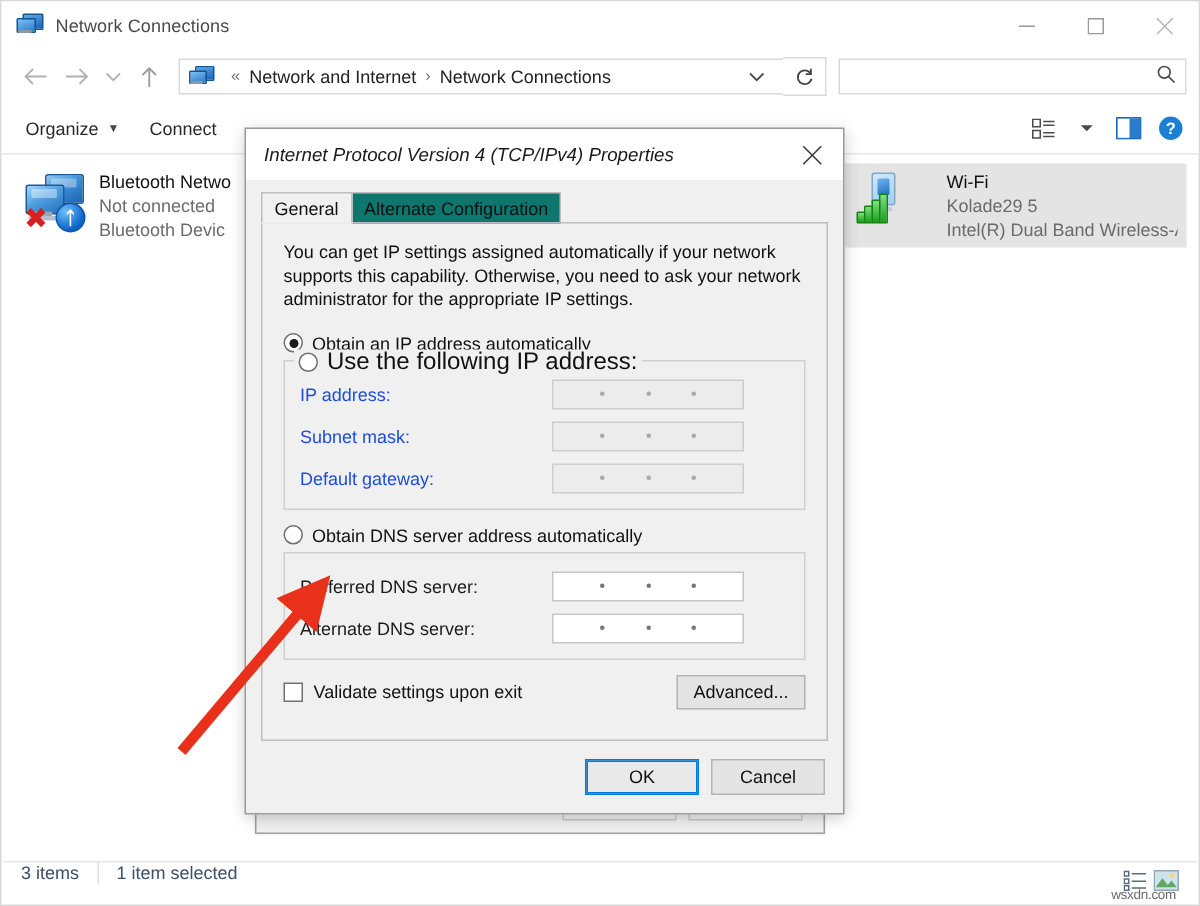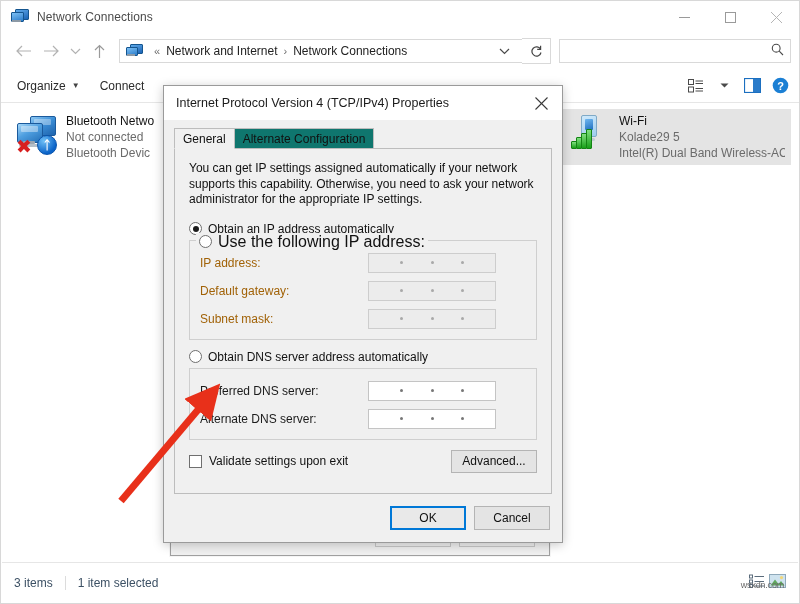--- a/index.html
+++ b/index.html
@@ -91,40 +91,40 @@
   .bars i{position:absolute;bottom:0;background:linear-gradient(180deg,#7fe07f,#18a018);border:1px solid #138413;border-radius:1px;}
   .bars i:nth-child(1){left:0;width:4px;height:6px;}
   .bars i:nth-child(2){left:5px;width:4px;height:10px;}
   .bars i:nth-child(3){left:10px;width:4px;height:14px;}
   .bars i:nth-child(4){left:15px;width:4px;height:18px;}
   .conn-text{min-width:0;}
   .conn-name{font-size:12px;color:#111;line-height:16px;white-space:nowrap;overflow:hidden;}
   .conn-sub{font-size:12px;color:#6b6b6b;line-height:16px;white-space:nowrap;overflow:hidden;}
 
   
-  .statusbar{position:absolute;left:1px;right:1px;bottom:1px;height:40px;background:#ffffff;border-top:1px solid #e6e6e6;
-             display:flex;align-items:center;box-sizing:border-box;padding:0 12px;}
+  .statusbar{position:absolute;left:1px;right:1px;bottom:1px;height:28px;background:#ffffff;border-top:1px solid #e6e6e6;
+             display:flex;box-sizing:border-box;padding:0 12px;}
   .st-txt{font-size:12px;color:#3c5064;}
   .st-div{width:1px;height:14px;background:#dcdcdc;margin:0 12px;}
   .st-right{margin-left:auto;display:flex;align-items:center;gap:4px;position:relative;}
   .watermark{position:absolute;right:2px;bottom:1px;font-size:9px;color:#6a6a6a;letter-spacing:-.2px;
              font-family:"Liberation Sans",sans-serif;}
 
   
   #bgdialog{position:absolute;left:170px;top:92px;width:380px;height:464px;background:#f0f0f0;
             border:1px solid #a0a0a0;box-shadow:0 0 0 1px rgba(0,0,0,.04);box-sizing:border-box;}
   .bgbtnrow{position:absolute;left:0;right:0;bottom:8px;display:flex;justify-content:flex-end;gap:8px;padding-right:14px;}
   .bgbtn{width:76px;height:24px;background:#f0f0f0;border:1px solid #c8c8c8;color:#b0b0b0;font-size:12px;
          display:flex;align-items:center;justify-content:center;box-sizing:border-box;}
 
   
   #dialog{position:absolute;left:163px;top:85px;width:400px;height:458px;background:#f0f0f0;
           border:1px solid #9a9a9a;box-sizing:border-box;
           box-shadow:0 2px 10px rgba(0,0,0,.22);}
-  .dlg-title{height:34px;display:flex;align-items:center;background:#ffffff;box-sizing:border-box;padding-left:12px;}
+  .dlg-title{height:34px;display:flex;align-items:center;background:#ffffff;box-sizing:border-box;padding-left:12px;font-style:italic;}
   .dlg-title span{font-size:12.5px;color:#1b1b1b;}
   .dlg-close{margin-left:auto;width:42px;height:34px;display:flex;align-items:center;justify-content:center;color:#3a3a3a;}
   .dlg-body{position:absolute;left:0;right:0;top:34px;bottom:0;background:#f0f0f0;}
   .tabs{position:absolute;left:10px;top:8px;display:flex;align-items:flex-end;height:21px;z-index:3;}
   .tab{height:21px;line-height:20px;padding:0 8px;font-size:12px;color:#111;border:1px solid #bdbdbd;
        background:#0f766e;margin-right:-1px;box-sizing:border-box;}
   .tab.active{background:#f0f0f0;border-bottom-color:#f0f0f0;position:relative;z-index:2;}
   .tabpanel{position:absolute;left:10px;right:10px;top:28px;bottom:48px;border:1px solid #bdbdbd;background:#f0f0f0;
             box-sizing:border-box;padding:10px 12px;}
   .intro{font-size:12px;color:#111;line-height:15.5px;margin:2px 2px 14px 2px;}
@@ -132,21 +132,21 @@
   .radio{width:13px;height:13px;border-radius:50%;border:1px solid #6f6f6f;background:#fff;flex:none;margin-right:6px;
          position:relative;box-sizing:border-box;}
   .radio.on:after{content:"";position:absolute;left:2.5px;top:2.5px;width:6px;height:6px;border-radius:50%;background:#1b1b1b;}
   .radio-row label{font-size:12px;color:#111;}
   .group{position:relative;border:1px solid #cfcfcf;margin:0 2px 10px 2px;padding:12px 10px 10px 10px;box-sizing:border-box;}
   .group-legend{position:absolute;top:-8px;left:6px;background:#f0f0f0;padding:0 3px;display:flex;align-items:center;}
   .group-legend label{font-size:16px;color:#111;}
   .field-row{display:flex;align-items:center;margin-bottom:8px;}
   .field-row:last-child{margin-bottom:0;}
   .field-label{font-size:12px;width:168px;flex:none;}
-  .field-label.disabled{color:#a16207;}
+  .field-label.disabled{color:#1d4ed8;}
   .ipbox{width:128px;height:20px;border:1px solid #c4c4c4;background:#fff;box-sizing:border-box;
          display:flex;align-items:center;justify-content:space-around;padding:0 4px;}
   .ipbox.disabled{background:#ececec;border-color:#cdcdcd;}
   .ipseg{flex:1;text-align:center;font-size:11px;color:#555;}
   .ipdot{width:3px;height:3px;background:#777;border-radius:50%;flex:none;}
   .ipbox.disabled .ipdot{background:#a9a9a9;}
   .bottom-row{display:flex;align-items:center;margin:4px 2px 0 2px;}
   .chk{width:13px;height:13px;border:1px solid #6f6f6f;background:#fff;flex:none;margin-right:7px;box-sizing:border-box;}
   .chk-label{font-size:12px;color:#111;}
   .adv-btn{margin-left:auto;width:86px;height:23px;background:#e4e4e4;border:1px solid #b4b4b4;font-size:12px;color:#111;
@@ -298,21 +298,21 @@
         <div class="bt-badge">ᛏ</div>
         <div class="xbadge">✖</div>
       </div>
       <div class="conn-text">
         <div class="conn-name">Bluetooth Netwo</div>
         <div class="conn-sub">Not connected</div>
         <div class="conn-sub">Bluetooth Devic</div>
       </div>
     </div>
 
-    <div class="conn-item selected" style="left:561px;top:5px;width:228px;">
+    <div class="conn-item selected" style="left:561px;top:5px;width:228px;gap:12px;">
       <div class="wifi-ico">
         <div class="w-mon"></div>
           <div class="w-stand"></div>
           <div class="w-foot"></div>
         <div class="bars">
             <i></i>
             <i></i>
             <i></i>
             <i></i>
           </div>
@@ -401,34 +401,34 @@
             <span class="ipdot"></span>
             <span class="ipseg"></span>
             <span class="ipdot"></span>
             <span class="ipseg"></span>
             <span class="ipdot"></span>
             <span class="ipseg"></span>
           </div>
         </div>
 
         <div class="field-row">
+          <span class="field-label disabled">Subnet mask:</span>
+          <div class="ipbox disabled">
+            <span class="ipseg"></span>
+            <span class="ipdot"></span>
+            <span class="ipseg"></span>
+            <span class="ipdot"></span>
+            <span class="ipseg"></span>
+            <span class="ipdot"></span>
+            <span class="ipseg"></span>
+          </div>
+        </div>
+
+        <div class="field-row">
           <span class="field-label disabled">Default gateway:</span>
-          <div class="ipbox disabled">
-            <span class="ipseg"></span>
-            <span class="ipdot"></span>
-            <span class="ipseg"></span>
-            <span class="ipdot"></span>
-            <span class="ipseg"></span>
-            <span class="ipdot"></span>
-            <span class="ipseg"></span>
-          </div>
-        </div>
-
-        <div class="field-row">
-          <span class="field-label disabled">Subnet mask:</span>
           <div class="ipbox disabled">
             <span class="ipseg"></span>
             <span class="ipdot"></span>
             <span class="ipseg"></span>
             <span class="ipdot"></span>
             <span class="ipseg"></span>
             <span class="ipdot"></span>
             <span class="ipseg"></span>
           </div>
         </div>

